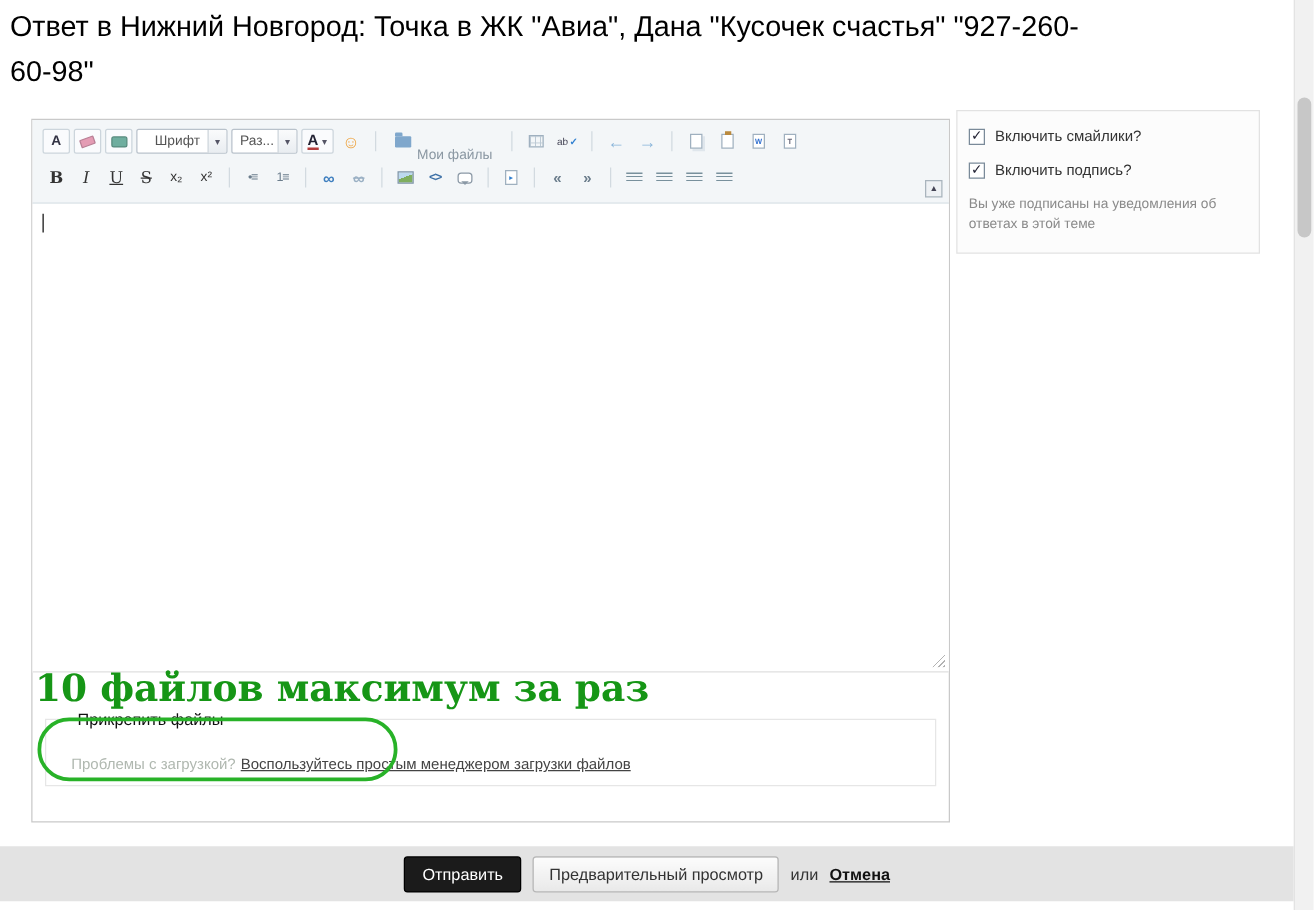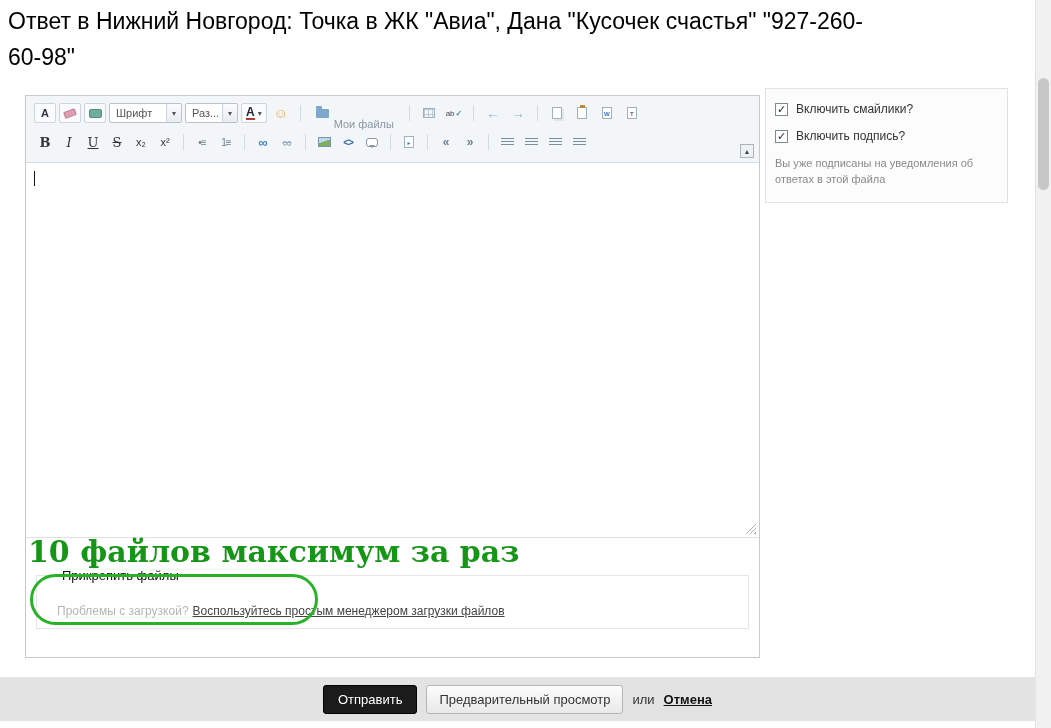--- a/index.html
+++ b/index.html
@@ -31,21 +31,21 @@
     min-width: 22px; height: 20px; display: inline-flex; align-items: center; justify-content: center;
     border: 1px solid transparent; border-radius: 2px;
   }
   .boxed { border-color: #ccd5dc; background: #fafbfd; }
 
   .src-a { font-size: 11px; font-weight: bold; color: #334; }
   .eraser { width: 12px; height: 7px; background: #e49cb4; border: 1px solid #b87f95; transform: rotate(-20deg); border-radius: 1px; }
   .kbd { width: 13px; height: 9px; background: #6fae9f; border: 1px solid #578a7e; border-radius: 2px; }
 
   .dropdown { height: 20px; background: #fff; border: 1px solid #b9c2cb; display: inline-flex; align-items: stretch; border-radius: 2px; font-size: 11px; color: #555; }
-  .dd-label { padding: 3px 6px 0; white-space: nowrap; overflow: hidden; }
+  .dd-label { padding: 3px 6px 0; white-space: nowrap; overflow: hidden; text-align: right; }
   .font-dd .dd-label { width: 56px; }
   .size-dd .dd-label { width: 36px; }
   .dd-arrow { width: 15px; border-left: 1px solid #ccd3da; display: flex; align-items: center; justify-content: center; font-size: 8px; color: #556; background: linear-gradient(#fafbfc, #e9edf1); }
 
   .color-btn { display: inline-flex; align-items: center; gap: 3px; border: 1px solid #ccd5dc; background: #fafbfd; height: 20px; padding: 0 4px; border-radius: 2px; }
   .color-a { font-weight: bold; font-size: 12px; color: #223; border-bottom: 2px solid #b33c3c; line-height: 12px; }
   .color-arrow { font-size: 8px; color: #556; }
 
   .smiley { font-size: 14px; color: #eea23c; line-height: 14px; }
 
@@ -305,21 +305,21 @@
           <span>✓</span>
         </span>
       <span class="opt-label">Включить смайлики?</span>
     </label>
     <label class="opt-row">
       <span class="cb">
           <span>✓</span>
         </span>
       <span class="opt-label">Включить подпись?</span>
     </label>
-    <p class="subscribed-note">Вы уже подписаны на уведомления об ответах в этой файла</p>
+    <p class="subscribed-note">Вы уже подписаны на уведомления об ответах в этой теме</p>
   </div>
 </aside>
 
 <div class="green-annotation">10 файлов максимум за раз</div>
 <div class="green-ellipse"></div>
 
 <div class="footer-bar">
   <div class="footer-inner">
     <button class="submit-btn">Отправить</button>
     <button class="preview-btn">Предварительный просмотр</button>

